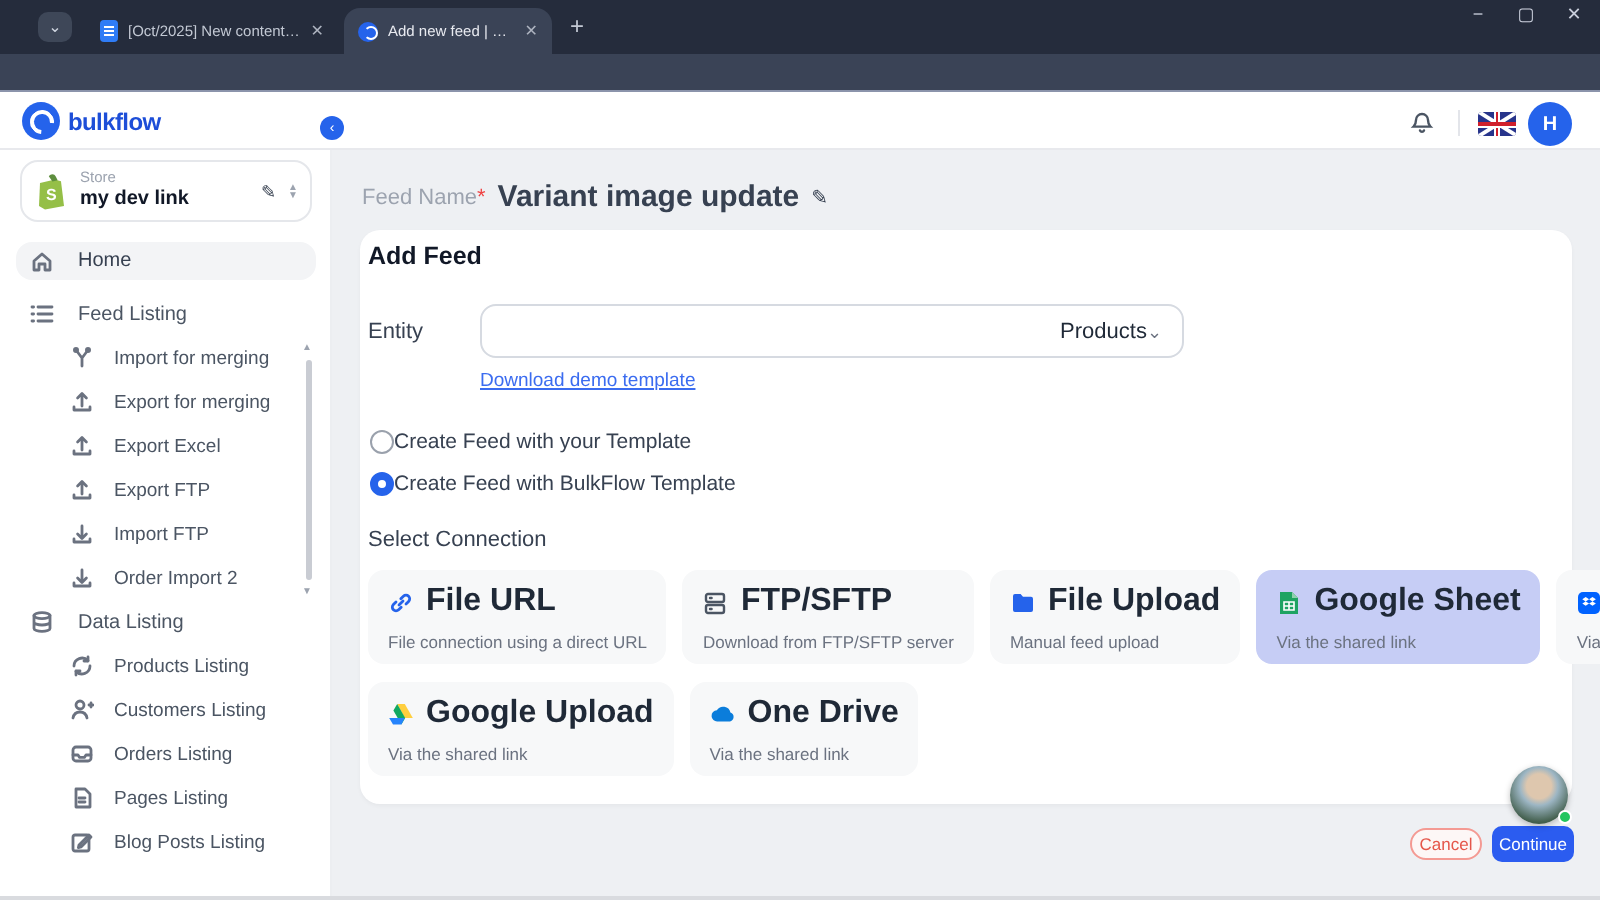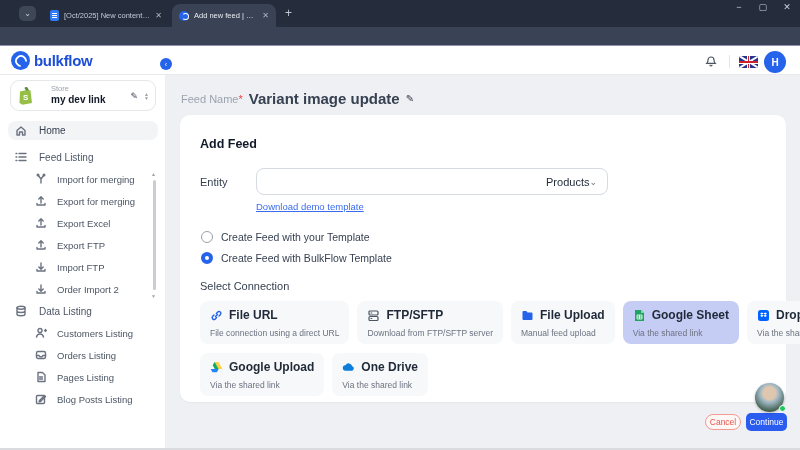--- a/index.html
+++ b/index.html
@@ -47,41 +47,41 @@
   #chrome-avatar { left:763px; top:29px; width:12px; height:12px; border-radius:50%;
     background:radial-gradient(circle at 40% 40%, #7ec77e 0 35%, #2f8f4e 70%, #1d6b3a 100%); }
   #menu-dots { left:785px; top:29px; color:#c5cbd9; font-size:9px; }
 
   
   #app-header { left:0; top:46px; width:800px; height:29px; background:#fff; border-bottom:1px solid #e8e9ed; }
   #logo { left:11px; top:51px; display:flex; align-items:center; gap:4px; }
   #logo-mark { width:19px; height:19px; border-radius:50%; background:#2563eb; position:relative; }
   #logo-mark::after { content:""; position:absolute; left:4px; top:4px; width:8px; height:8px;
     border-radius:50%; border:2.5px solid #fff; border-bottom-color:transparent; transform:rotate(-40deg); }
-  #logo-text { color:#1d4ed8; font-weight:bold; font-size:15px; letter-spacing:-0.3px; }
+  #logo-text { color:#1d4ed8; font-weight:bold; font-size:12px; letter-spacing:-0.3px; }
   #collapse-btn { left:160px; top:58px; width:12px; height:12px; border-radius:50%; background:#2563eb;
     color:#fff; font-size:7px; display:flex; align-items:center; justify-content:center; }
   #bell-icon { left:704px; top:54px; }
   #hdr-sep { left:729px; top:55px; width:1px; height:13px; background:#e3e5ea; }
   #flag { left:739px; top:56px; width:19px; height:12px; border-radius:2px; overflow:hidden; position:relative; background:#27348b; }
   #flag .diag { position:absolute; left:-4px; top:5px; width:28px; height:2px; background:#fff; }
   #flag .d1 { transform:rotate(32deg); } #flag .d2 { transform:rotate(-32deg); }
   #flag .cross-v { position:absolute; left:8px; top:0; width:3px; height:12px; background:#fff; }
   #flag .cross-h { position:absolute; left:0; top:4.5px; width:19px; height:3px; background:#fff; }
   #flag .cross-v::after { content:""; position:absolute; left:1px; top:0; width:1.4px; height:12px; background:#d0202c; }
   #flag .cross-h::after { content:""; position:absolute; left:0; top:0.9px; width:19px; height:1.4px; background:#d0202c; }
   #user-avatar { left:764px; top:51px; width:22px; height:22px; border-radius:50%; background:#2563eb;
     color:#fff; font-size:10px; font-weight:bold; display:flex; align-items:center; justify-content:center; }
 
   
   #sidebar { left:0; top:75px; width:166px; height:375px; background:#fff; border-right:1px solid #eceef1; }
   #store-card { left:10px; top:80px; width:146px; height:31px; border:1px solid #e5e7eb; border-radius:9px;
     display:flex; align-items:center; padding:0 6px; gap:6px; background:#fff; }
   #shopify-icon { width:17px; height:19px; flex:none; }
-  #store-meta { flex:1; line-height:1.15;margin-left:11px; }
+  #store-meta { flex:1; line-height:1.15; }
   #store-label { font-size:7.5px; color:#9ca3af; }
   #store-name { font-size:10px; font-weight:bold; color:#111827; }
   #store-edit { color:#374151; font-size:9px; }
   #store-sort { display:flex; flex-direction:column; color:#9ca3af; font-size:5px; line-height:4px; }
 
   #menu { left:0; top:121px; width:166px; }
   .mi { display:flex; align-items:center; height:22px; }
   .mi-top { padding-left:14px; gap:12px; }
   .mi-sub { padding-left:34px; gap:10px; }
   .mi-home { background:#f3f4f6; border-radius:8px; margin:0 8px 6px 8px; height:19px; padding-left:6px; }
@@ -95,43 +95,43 @@
   #caret-up { top:171px; } #caret-dn { top:293px; }
 
   
   #feedname-row { left:181px; top:90px; display:flex; align-items:center; gap:6px; }
   #feedname-label { font-size:11px; color:#9ca3af; }
   #feedname-label .req { color:#ef4444; }
   #feedname-value { font-size:15px; font-weight:bold; color:#374151; }
   #feedname-edit { color:#374151; font-size:10px; }
 
   #main-card { left:180px; top:115px; width:606px; height:287px; background:#fff; border-radius:10px;
-    box-shadow:0 1px 2px rgba(0,0,0,0.04); padding:20px; }
+    box-shadow:0 1px 2px rgba(0,0,0,0.04); padding:4px; }
   #card-title { font-size:12.5px; font-weight:bold; color:#111827; margin-top:2px; }
   #entity-row { margin-top:17px; display:flex; align-items:center; }
   #entity-label { font-size:11px; color:#374151; width:56px; }
   #entity-select { width:352px; height:27px; border:1px solid #d6dae1; border-radius:8px; background:#fff;
     display:flex; align-items:center; padding:0 10px; }
   #entity-value { font-size:11px; color:#1f2937; flex:1;text-align:right; }
   #entity-chevron { color:#6b7280; font-size:9px; }
   #demo-link { margin:6px 0 0 56px; display:inline-block; font-size:9.5px; color:#3b6cf0; text-decoration:underline; }
 
-  .radio-row { display:flex; align-items:flex-start; gap:8px; margin-left:1px; }
+  .radio-row { display:flex; align-items:flex-start; margin-left:1px; }
   #radio-row-1 { margin-top:17px; } #radio-row-2 { margin-top:9px; }
   .radio { width:12px; height:12px; border-radius:50%; background:#fff; flex:none; }
   .radio.off { border:1.5px solid #9aa1ac; }
   .radio.on { border:4px solid #2563eb; }
   .radio-label { font-size:10.5px; color:#374151; }
 
   #select-connection-label { margin-top:16px; font-size:11px; color:#374151; }
   .conn-row { display:flex; gap:8px; margin-top:9px; }
   .conn-card { background:#f7f8f9; border-radius:8px; padding:7px 10px 6px 10px; }
   .conn-card.selected { background:#c6cdf5; }
   .conn-head { display:flex; align-items:center; gap:6px; }
-  .conn-name { font-size:12px; font-weight:bold; color:#1f2937; white-space:nowrap; }
+  .conn-name { font-size:16px; font-weight:bold; color:#1f2937; white-space:nowrap; }
   .conn-desc { font-size:8.5px; color:#6b7280; margin-top:6px; white-space:nowrap; }
   .conn-ic { width:13px; height:13px; flex:none; display:flex; align-items:center; justify-content:center; }
 
   
   #footer-bar { left:166px; top:402px; width:634px; height:46px; }
   #cancel-btn { left:705px; top:414px; width:36px; height:16px; border:1px solid #f49a93; border-radius:8px;
     background:#fdf7f6; color:#e5564a; font-size:8.5px; display:flex; align-items:center; justify-content:center; }
   #continue-btn { left:746px; top:413px; width:41px; height:18px; border-radius:5px; background:#2b5cf0;
     color:#fff; font-size:8.5px; display:flex; align-items:center; justify-content:center; }
   #chat-avatar { left:755px; top:383px; width:29px; height:29px; border-radius:50%;
@@ -314,20 +314,29 @@
       <svg width="12" height="12" viewBox="0 0 12 12">
           <ellipse cx="6" cy="2.8" rx="4" ry="1.5"></ellipse>
           <path d="M2 2.8v6.4c0 .8 1.8 1.5 4 1.5s4-.7 4-1.5V2.8M2 6c0 .8 1.8 1.5 4 1.5S10 6.8 10 6"></path>
         </svg>
     </span>
     <span class="mi-label">Data Listing</span>
   </div>
   <div class="mi mi-sub">
     <span class="ic">
       <svg width="12" height="12" viewBox="0 0 12 12">
+          <path d="M10 6a4 4 0 01-7 2.6M2 6a4 4 0 017-2.6"></path>
+          <path d="M9 1.5v2h-2M3 10.5v-2h2"></path>
+        </svg>
+    </span>
+    <span class="mi-label">Products Listing</span>
+  </div>
+  <div class="mi mi-sub">
+    <span class="ic">
+      <svg width="12" height="12" viewBox="0 0 12 12">
           <circle cx="5" cy="3.5" r="2"></circle>
           <path d="M1.5 10c.4-2 1.8-3 3.5-3s3.1 1 3.5 3"></path>
           <path d="M9.5 3.5h2M10.5 2.5v2"></path>
         </svg>
     </span>
     <span class="mi-label">Customers Listing</span>
   </div>
   <div class="mi mi-sub">
     <span class="ic">
       <svg width="12" height="12" viewBox="0 0 12 12">

